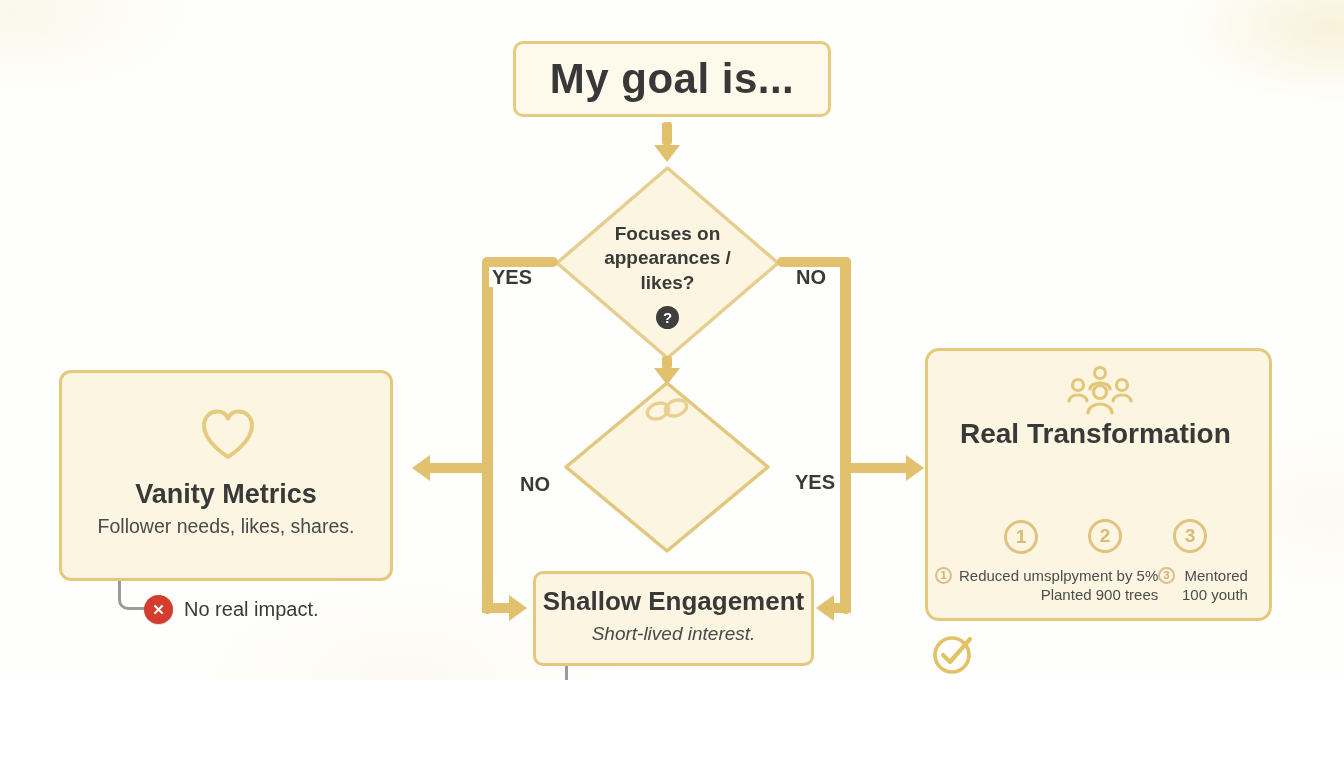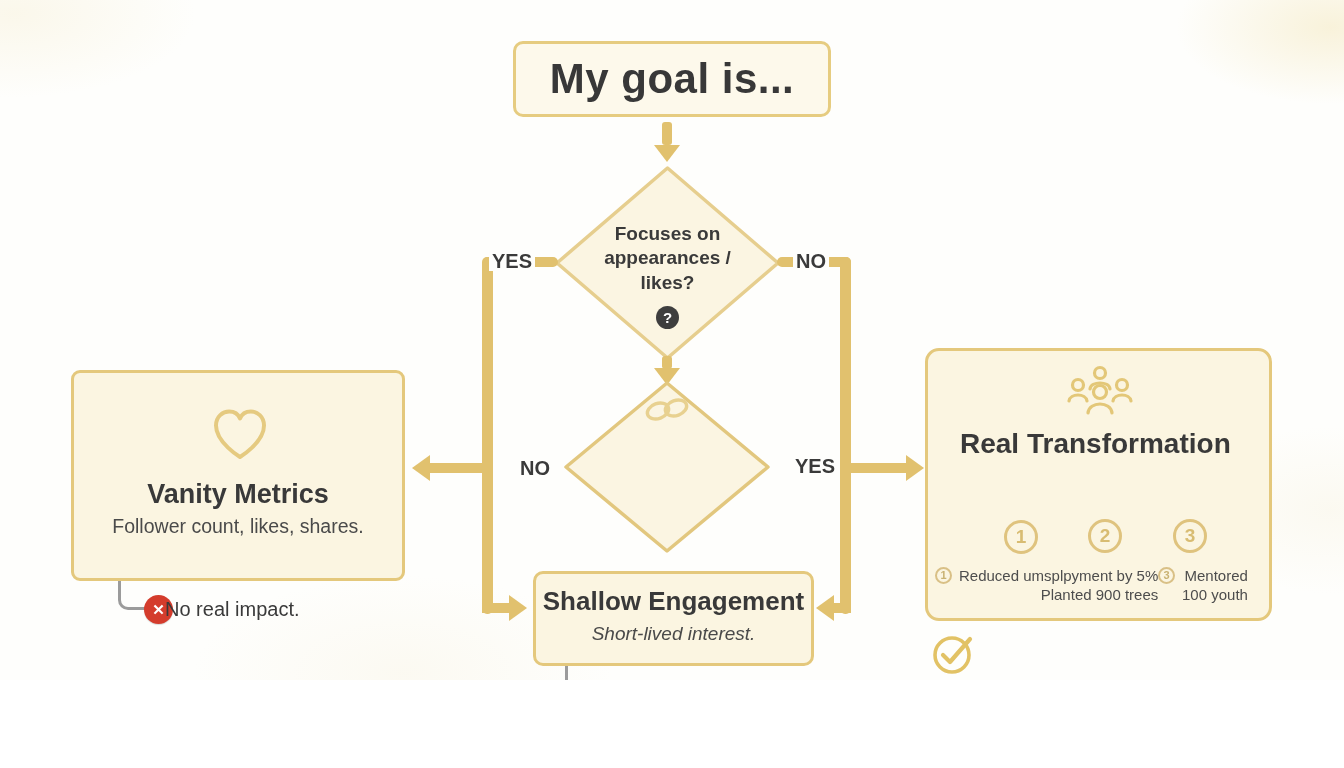--- a/index.html
+++ b/index.html
@@ -35,21 +35,21 @@
   .ah-left{border-top:13px solid transparent;border-bottom:13px solid transparent;border-right:18px solid #E1C16E;}
   .ah-right{border-top:13px solid transparent;border-bottom:13px solid transparent;border-left:18px solid #E1C16E;}
   
   .diamond{position:absolute;}
   .diamond-text{
     position:absolute;left:0;right:0;text-align:center;
     font-size:19px;line-height:1.28;font-weight:700;color:#3A3A3A;
   }
   .branch-label{
     position:absolute;font-size:20px;font-weight:700;color:#3A3A3A;
-    background:#FEFEFC;padding:0 3px;line-height:20px;
+    background:#FEFEFC;padding:0 3px;line-height:20px;margin-top:16px;
   }
   .branch-label.noband{background:transparent;}
   
   .q-circle{
     position:absolute;width:23px;height:23px;border-radius:50%;background:#3E3E3E;
     color:#FFFFFF;font-size:15px;font-weight:700;line-height:23px;text-align:center;
   }
   .x-circle{
     position:absolute;width:29px;height:29px;border-radius:50%;background:#D43C2C;
     color:#FFFFFF;font-size:15px;font-weight:900;line-height:29px;text-align:center;
@@ -124,30 +124,30 @@
 
   <div class="abs gold" style="left:851px;top:463px;width:55px;height:10px;"></div>
   <div class="ah ah-right" style="left:906px;top:455px;"></div>
   <div class="branch-label noband" style="left:792px;top:456px;">YES</div>
 
   <div class="abs gold" style="left:482px;top:603px;width:28px;height:10px;"></div>
   <div class="ah ah-right" style="left:509px;top:595px;"></div>
   <div class="ah ah-left" style="left:816px;top:595px;"></div>
   <div class="abs gold" style="left:833px;top:603px;width:18px;height:10px;"></div>
 
-  <div class="node" style="left:71px;top:370px;width:334px;height:211px;border-radius:9px;">
+  <div class="node" style="left:59px;top:370px;width:334px;height:211px;">
     <svg class="abs" style="left:136px;top:34px;" width="60" height="56" viewBox="0 0 60 56">
       <path d="M30,50 C30,50 6,35.5 6,18.5 C6,9.5 12.8,4.5 19.2,4.5 C24.2,4.5 28.3,7.3 30,11.5 C31.7,7.3 35.8,4.5 40.8,4.5 C47.2,4.5 54,9.5 54,18.5 C54,35.5 30,50 30,50 Z" fill="none" stroke="#E5CA80" stroke-width="4" stroke-linejoin="round" stroke-linecap="round"></path>
     </svg>
     <div class="node-title abs" style="left:0;right:0;top:106px;font-size:27px;">Vanity Metrics</div>
-    <div class="node-sub abs" style="left:0;right:0;top:142px;font-size:19.5px;">Follower count, likes, shares.</div>
+    <div class="node-sub abs" style="left:0;right:0;top:142px;font-size:19.5px;">Follower needs, likes, shares.</div>
   </div>
   <div class="elbow" style="left:118px;top:581px;width:30px;height:26px;"></div>
   <div class="x-circle" style="left:144px;top:595px;">✕</div>
-  <div class="note-text" style="left:165px;top:598px;">No real impact.</div>
+  <div class="note-text" style="left:184px;top:598px;">No real impact.</div>
 
   <div class="node" style="left:533px;top:571px;width:281px;height:95px;border-radius:10px;">
     <div class="node-title abs" style="left:0;right:0;top:12px;font-size:26px;">Shallow Engagement</div>
     <div class="node-sub abs" style="left:0;right:0;top:49px;font-size:19px;font-style:italic;">Short-lived interest.</div>
   </div>
   <div class="elbow" style="left:565px;top:666px;width:28px;height:30px;"></div>
   <div class="x-circle" style="left:602px;top:687px;">✕</div>
   <div class="note-text" style="left:638px;top:690px;">Goal Fails</div>
 
   <div class="node" style="left:925px;top:348px;width:347px;height:273px;border-radius:14px;text-align:left;">
@@ -156,21 +156,21 @@
         <circle cx="35" cy="8" r="5.5"></circle>
         <path d="M25,24 C26,16 44,16 45,24"></path>
         <circle cx="13" cy="20" r="5.5"></circle>
         <path d="M4,36 C5,28 21,28 22,36"></path>
         <circle cx="57" cy="20" r="5.5"></circle>
         <path d="M48,36 C49,28 65,28 66,36"></path>
         <circle cx="35" cy="27" r="6.5" fill="#FBF5E1"></circle>
         <path d="M23,48 C24,36 46,36 47,48" fill="#FBF5E1"></path>
       </g>
     </svg>
-    <div class="node-title abs" style="left:32px;top:77px;font-size:28px;">Real Transformation</div>
+    <div class="node-title abs" style="left:32px;top:67px;font-size:28px;">Real Transformation</div>
     <div class="step-circle" style="left:76px;top:169px;">1</div>
     <div class="step-circle" style="left:160px;top:168px;">2</div>
     <div class="step-circle" style="left:245px;top:168px;">3</div>
     <div class="footnote" style="left:7px;top:215px;">
       <span class="fn-marker">1</span>
       <span class="fn-lines">
         <span>Reduced umsplpyment by 5%</span><br>
         <span>Planted 900 trees</span>
       </span>
     </div>

